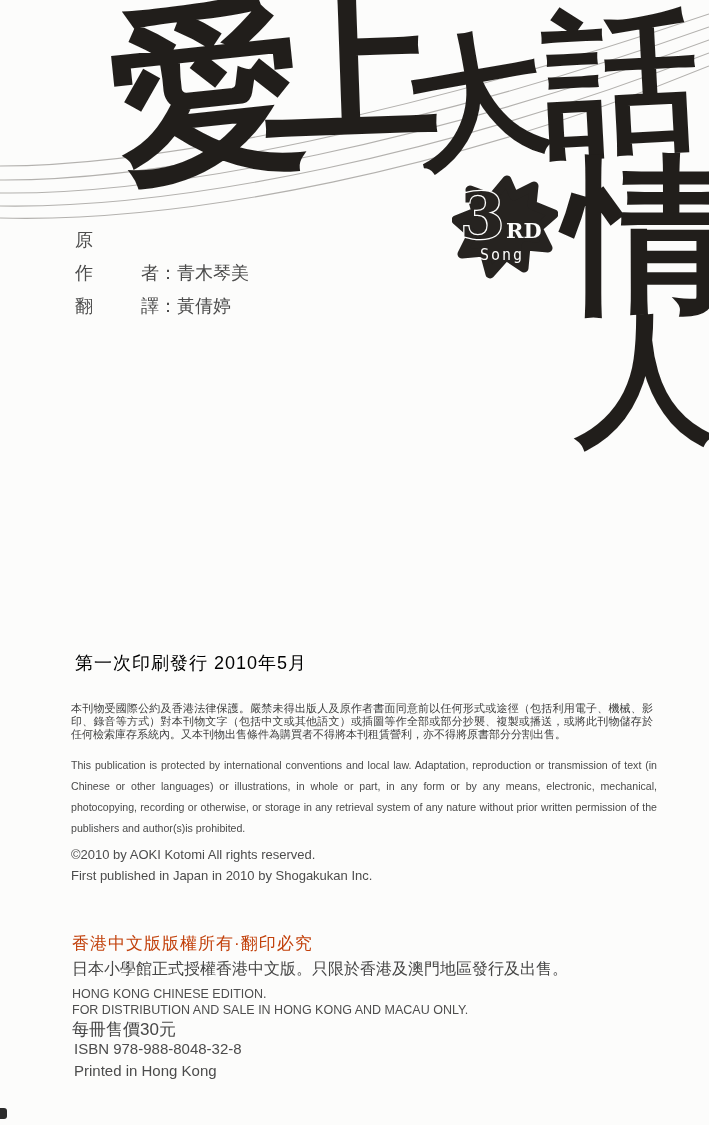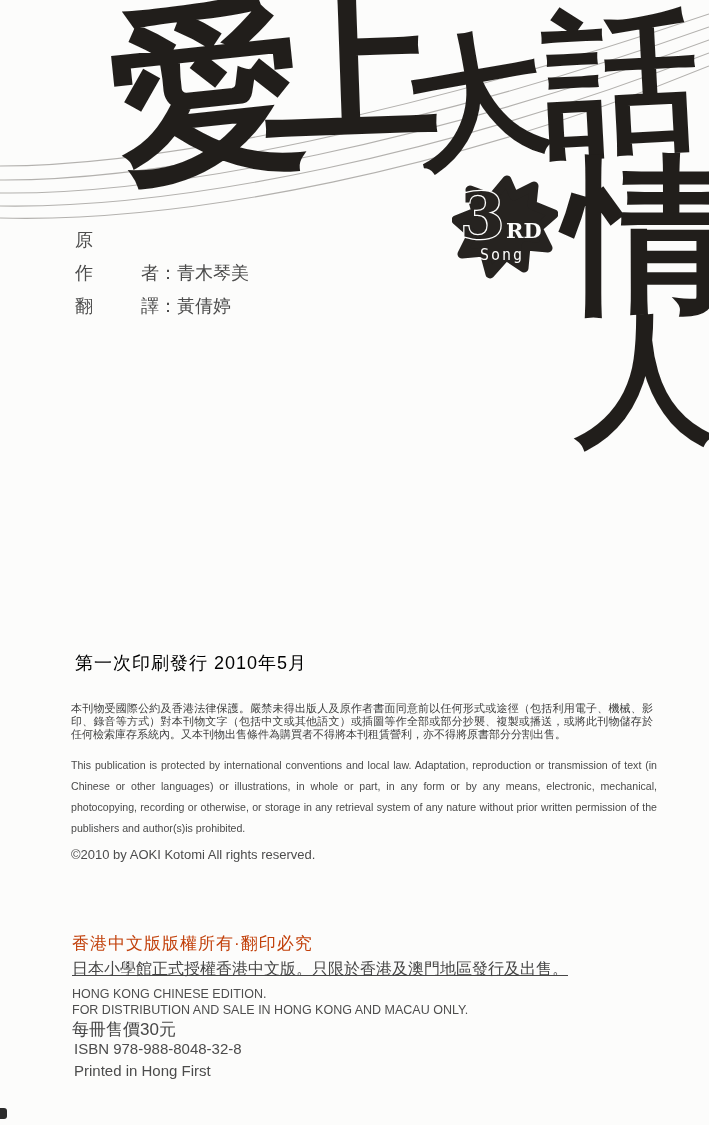--- a/index.html
+++ b/index.html
@@ -32,21 +32,21 @@
   .credit-text.strong{font-weight:bold;color:#3d3d3d;}
   
   .print-info{left:75px;top:651px;font-size:18px;letter-spacing:1px;color:#000000;}
   .legal-zh{left:71px;top:702px;width:582px;font-size:11px;line-height:12.8px;
             color:#404040;text-align:justify;}
   .legal-en{left:71px;top:755px;width:586px;font-size:10.6px;line-height:21px;
             color:#4a4a4a;text-align:justify;}
   .legal-en div{margin:0;}
   .copyright{left:71px;top:845px;font-size:13px;line-height:20.5px;color:#4c4c4c;}
   .ed-zh-rights{left:72px;top:932px;font-size:17px;letter-spacing:1px;color:#c2410c;}
-  .ed-zh-license{left:72px;top:959px;font-size:16px;color:#464646;text-decoration:underline;}
+  .ed-zh-license{left:72px;top:959px;font-size:16px;color:#464646;}
   .ed-en-edition{left:72px;top:987px;font-size:12.5px;color:#4e4e4e;}
   .ed-en-dist{left:72px;top:1003px;font-size:12.5px;color:#4e4e4e;}
   .ed-price{left:72px;top:1018px;font-size:17px;color:#464646;}
   .ed-isbn{left:74px;top:1040px;font-size:15px;color:#4c4c4c;}
   .ed-printed{left:74px;top:1062px;font-size:15px;color:#4c4c4c;}
   .contact-line{left:71px;top:1096px;font-size:16.5px;color:#444;margin-top:40px;}
   .scan-artifact{left:0;top:1108px;width:7px;height:11px;background:#2c2c2c;border-radius:0 3px 3px 0;}
 </style>
 </head>
 <body>
@@ -92,25 +92,26 @@
 <div class="abs print-info">第一次印刷發行 2010年5月</div>
 
 <div class="abs legal-zh">本刊物受國際公約及香港法律保護。嚴禁未得出版人及原作者書面同意前以任何形式或途徑（包括利用電子、機械、影印、錄音等方式）對本刊物文字（包括中文或其他語文）或插圖等作全部或部分抄襲、複製或播送，或將此刊物儲存於任何檢索庫存系統內。又本刊物出售條件為購買者不得將本刊租賃營利，亦不得將原書部分分割出售。</div>
 
 <div class="abs legal-en">
   <div>This publication is protected by international conventions and local law. Adaptation, reproduction or transmission of text (in Chinese or other languages) or illustrations, in whole or part, in any form or by any means, electronic, mechanical, photocopying, recording or otherwise, or storage in any retrieval system of any nature without prior written permission of the publishers and author(s)is prohibited.</div>
 </div>
 
 <div class="abs copyright">
   <div>©2010  by AOKI Kotomi  All rights reserved.</div>
+  <div>First published in Japan in 2010 by Shogakukan Inc.</div>
 </div>
 
 <div class="abs ed-zh-rights">香港中文版版權所有·翻印必究</div>
 <div class="abs ed-zh-license">日本小學館正式授權香港中文版。只限於香港及澳門地區發行及出售。</div>
 <div class="abs ed-en-edition">HONG KONG CHINESE EDITION.</div>
 <div class="abs ed-en-dist">FOR DISTRIBUTION AND SALE IN HONG KONG AND MACAU ONLY.</div>
 <div class="abs ed-price">每冊售價30元</div>
 <div class="abs ed-isbn">ISBN 978-988-8048-32-8</div>
-<div class="abs ed-printed">Printed in Hong First</div>
+<div class="abs ed-printed">Printed in Hong Kong</div>
 
 <div class="abs contact-line">本書如有缺頁或破損，請致電 2579-7777 與本公司市傳部聯絡。</div>
 
 <div class="abs scan-artifact"></div>
 
 </body></html>

